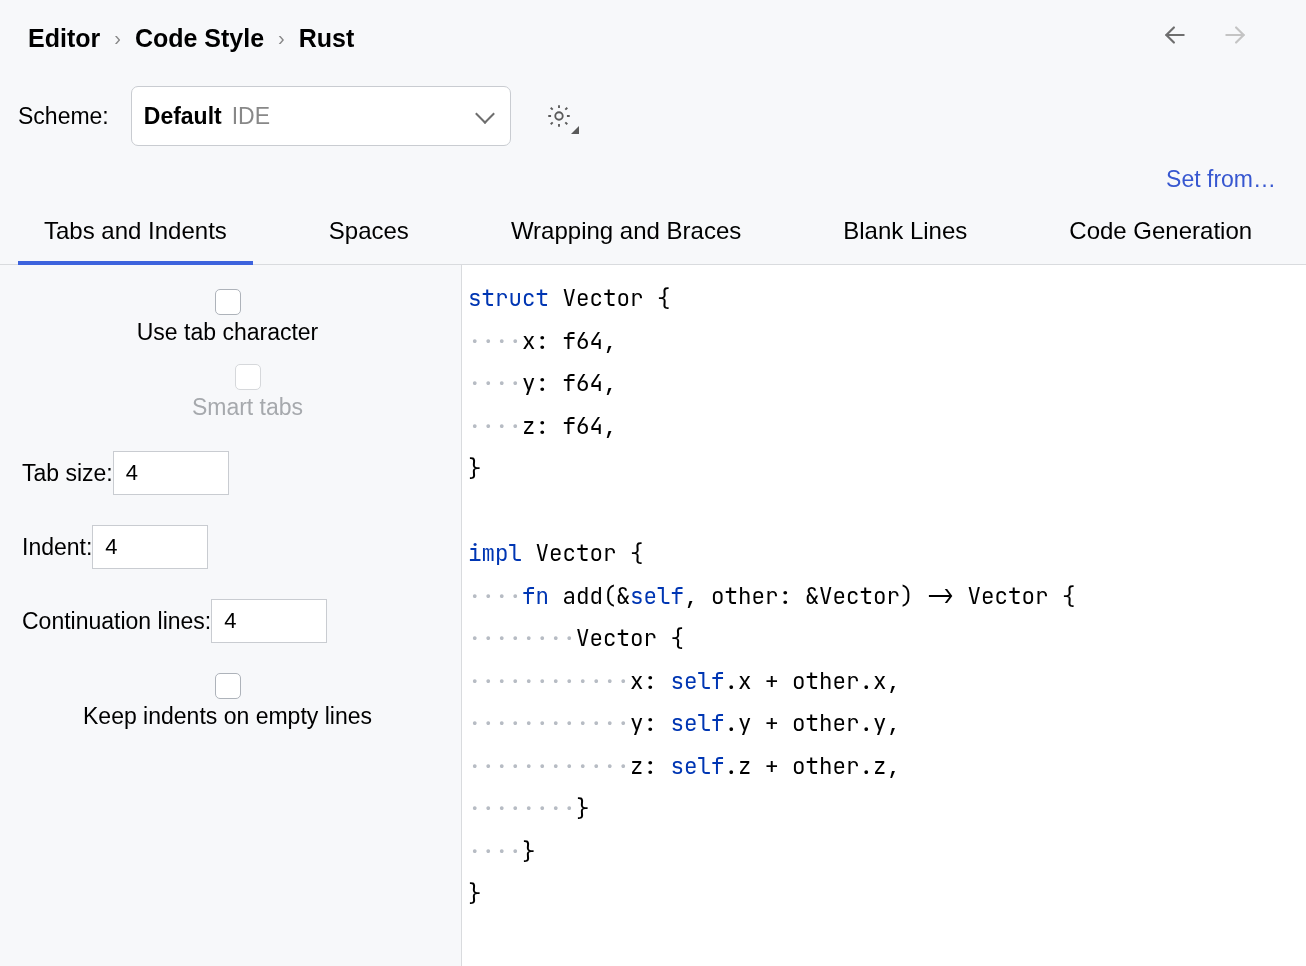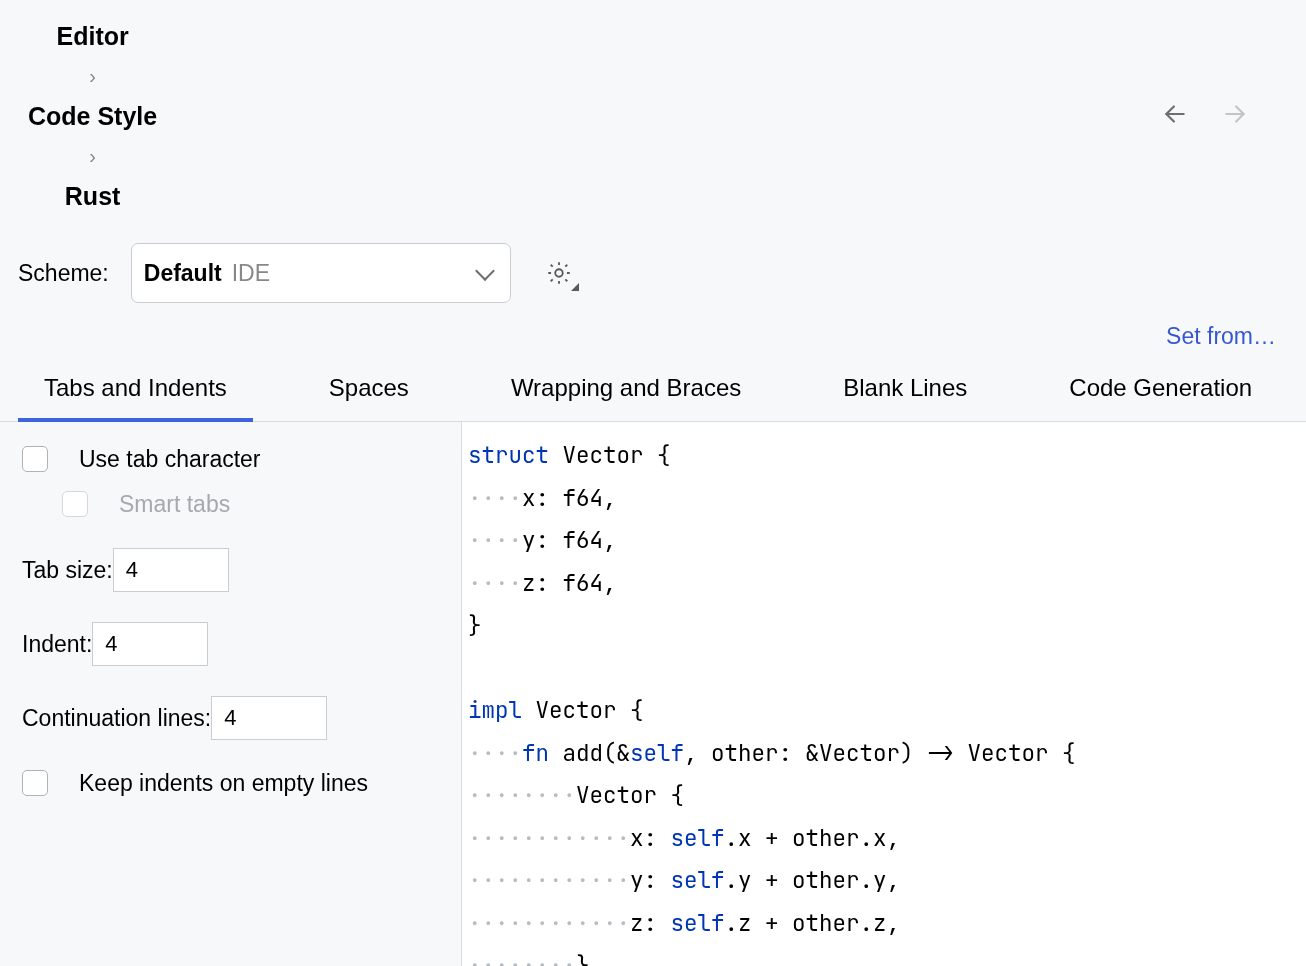--- a/index.html
+++ b/index.html
@@ -18,21 +18,20 @@
     display: flex;
     align-items: center;
     justify-content: space-between;
   }
   .breadcrumb {
     display: flex;
     align-items: center;
     gap: 14px;
     font-weight: 700;
     font-size: 25px;
-    flex-direction: column;
   }
   .breadcrumb .chev {
     font-weight: 400;
     color: #888;
     font-size: 20px;
   }
   .nav-arrows {
     display: flex;
     gap: 34px;
     padding-right: 30px;
@@ -111,23 +110,24 @@
     display: flex;
     height: calc(100% - 246px);
   }
   .left-pane {
     width: 462px;
     border-right: 1px solid #d9dbde;
     padding: 24px 28px 0 22px;
   }
   .check-row {
     display: flex;
-    align-items: flex-start;
-    gap: 31px;
+    align-items: center;
+    gap: 4px;
     margin-bottom: 18px;
+    flex-direction: column;
   }
   .check-row.indent { margin-left: 40px; }
   .checkbox {
     width: 26px; height: 26px;
     border: 1.5px solid #aeb3ba;
     border-radius: 5px;
     background: #fff;
     flex-shrink: 0;
   }
   .checkbox.disabled { border-color:#d6d8db; }

